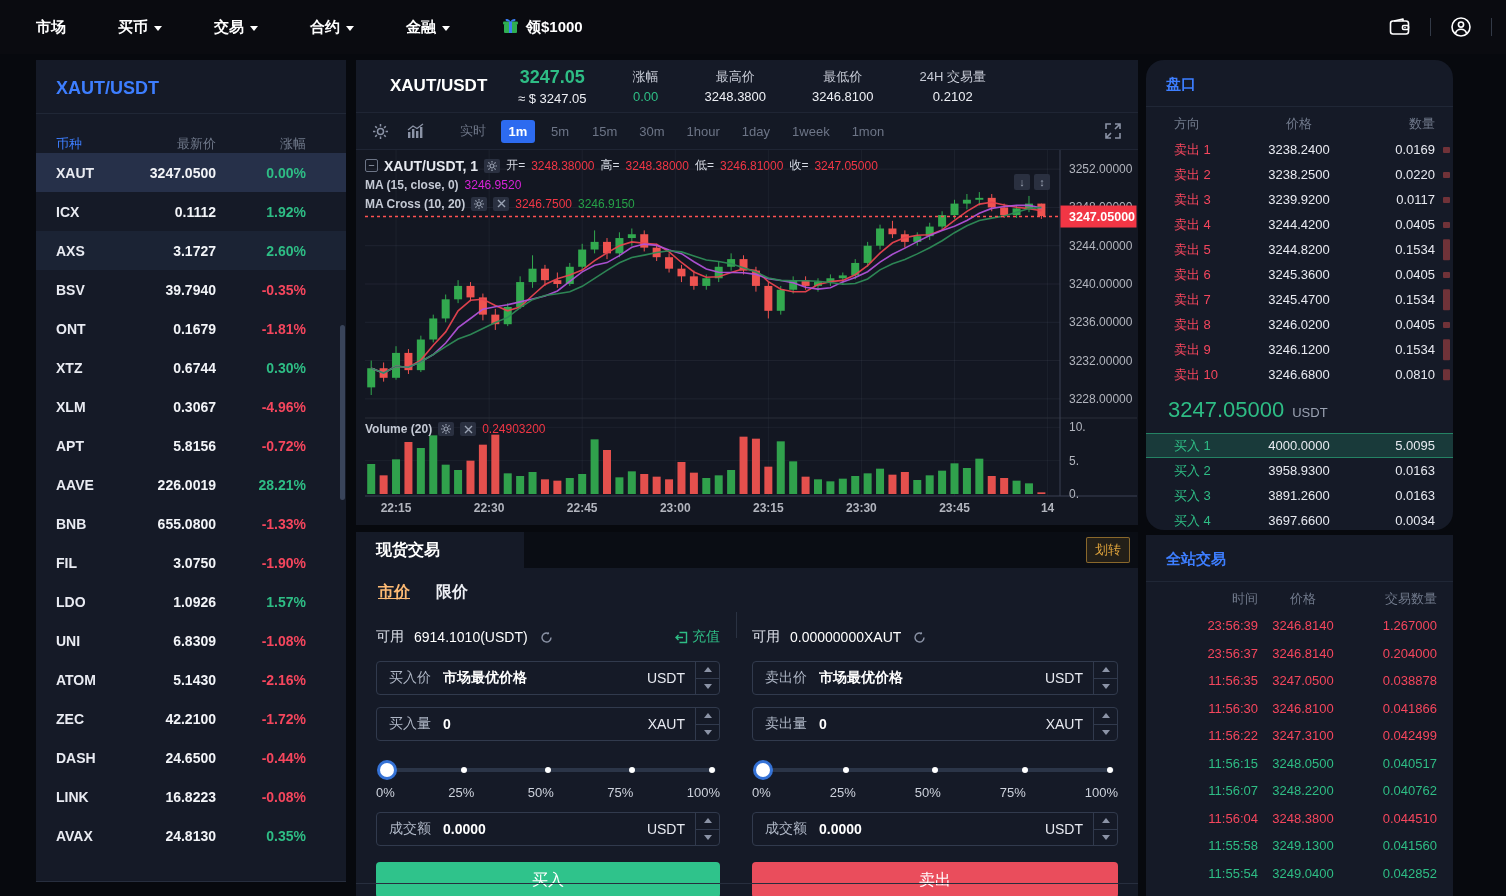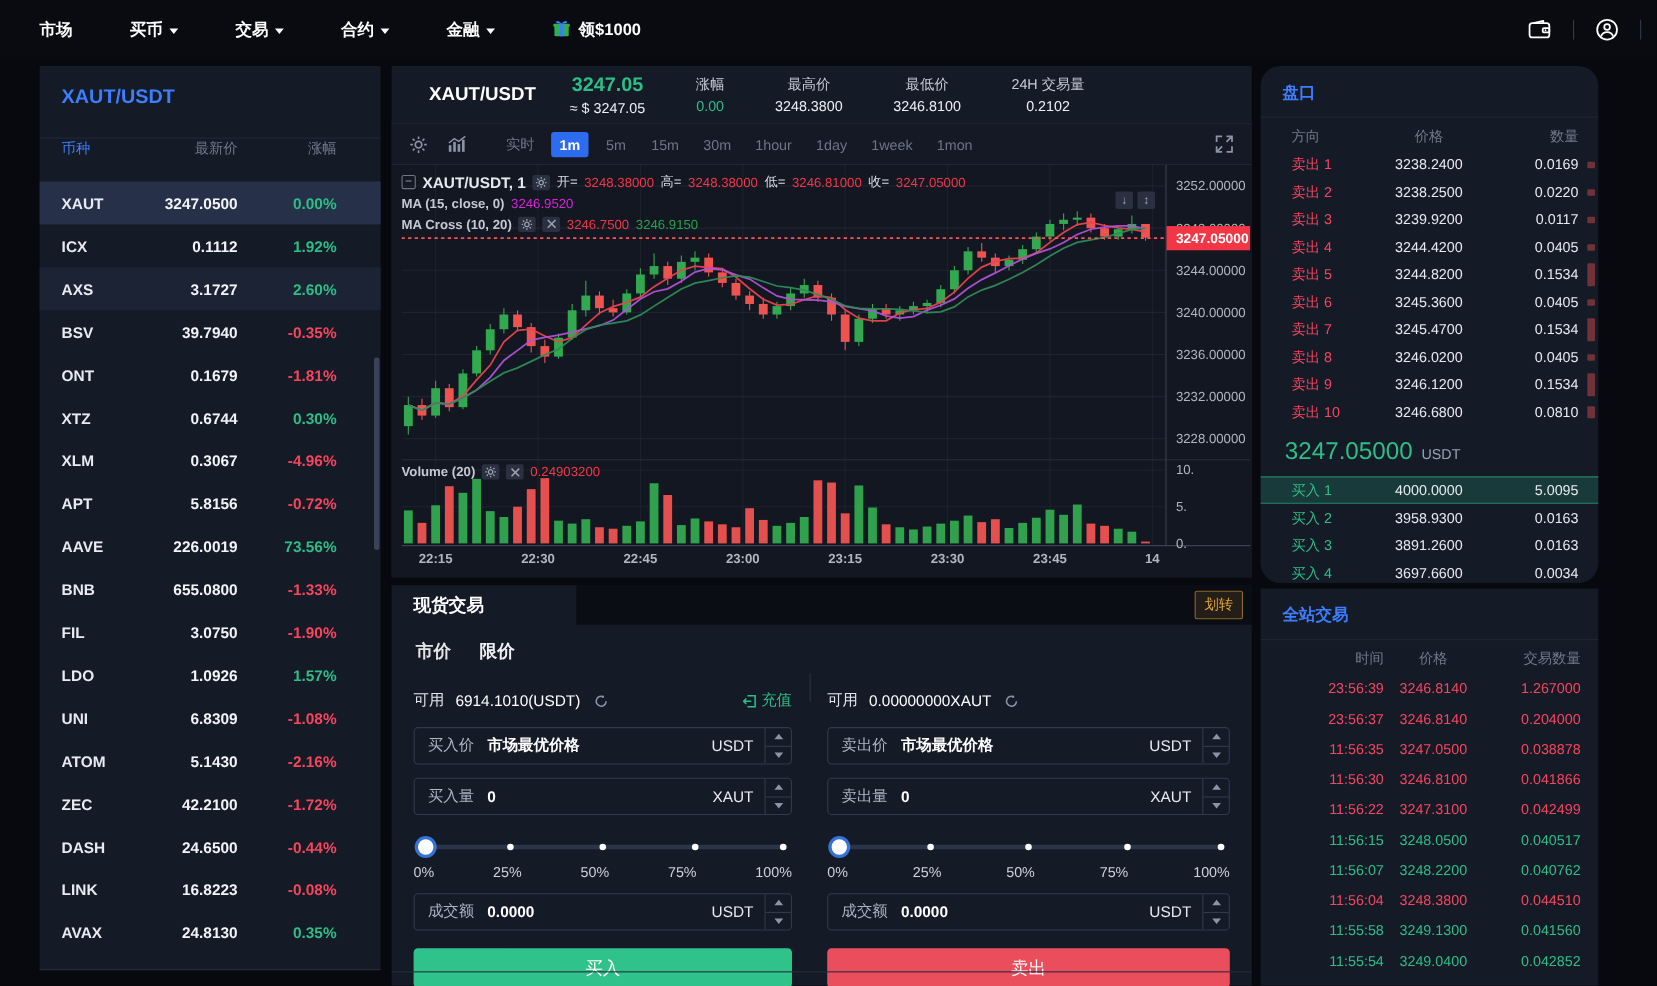--- a/index.html
+++ b/index.html
@@ -20,21 +20,21 @@
   
   .panel { position:absolute; background:#151a27; }
   #left-panel   { left:36px;  top:60px; width:310px; height:822px; border-bottom:1px solid #272e3e; }
   #chart-panel  { left:356px; top:60px; width:782px; height:465px; }
   #spot-panel   { left:356px; top:532px; width:782px; height:364px; }
   #book-panel   { left:1146px; top:60px; width:307px; height:470px;border-radius:18px; }
   #trades-panel { left:1146px; top:535px; width:307px; height:361px; }
 
   
   .side-title { color:#3d7eff; font-size:18px; font-weight:700; padding:18px 0 14px 20px; }
-  .side-head { display:flex; align-items:flex-start; height:40px; font-size:13px; color:#70798b; border-top:1px solid #202736;margin-top:12px; }
+  .side-head { display:flex; align-items:flex-end; height:40px; font-size:13px; color:#70798b; border-top:1px solid #202736; }
   .c-sym { flex:1; padding-left:20px; }
   .c-price { width:120px; text-align:right; }
   .c-chg { width:90px; text-align:right; padding-right:0; }
   .side-head .c-sym { color:#3d7eff; }
   .side-rows { position:relative; }
   .coin-row { display:flex; align-items:center; height:39px; font-size:14px; cursor:pointer; }
   .coin-row.sel { background:#263049; }
   .coin-row.hov { background:#1b2334; }
   .coin-row .c-sym { color:#e9ebf2; font-weight:700; }
   .coin-row .c-price { color:#f2f4f8; font-weight:700; }
@@ -93,21 +93,21 @@
   .tr-head .tr-c1 { padding-right:0; }
   .tr-row { display:flex; align-items:center; height:27.5px; font-size:13px; }
 
   
   .spot-head { display:flex; align-items:stretch; height:36px; }
   .spot-tab { display:flex; align-items:center; padding:0 2px 0 20px; font-size:16px; font-weight:700; color:#fff; width:168px; }
   .spot-strip { flex:1; background:#0a0d14; display:flex; align-items:center; justify-content:flex-end; padding-right:8px; }
   .transfer-btn { color:#e0a43c; background:rgba(224,164,60,.12); border:1px solid rgba(224,164,60,.55); font-size:13px; padding:3px 8px; border-radius:2px; cursor:pointer; }
   .ord-tabs { display:flex; gap:26px; padding:14px 0 0 22px; font-size:16px; font-weight:700; }
   .ord-tab { color:#eef0f5; cursor:pointer; }
-  .ord-tab.active { color:#e5e5e5; }
+  .ord-tab.active { color:#fdba74;text-decoration:underline; }
   .spot-cols { display:flex; padding:0 20px; gap:32px; margin-top:14px; }
   .col-buy { width:344px; } .col-sell { width:366px; border-left:0; }
   .avail-row { display:flex; align-items:center; height:24px; font-size:14px; }
   .avail-lab { color:#dfe3ec; margin-right:10px; }
   .avail-val { color:#fff; }
   .refresh { margin-left:12px; display:flex; cursor:pointer; }
   .deposit { margin-left:auto; color:#2ebd85; font-size:14px; display:flex; align-items:center; gap:4px; cursor:pointer; }
   .col-div { position:absolute; left:736px; top:612px; height:26px; width:1px; background:#2a3242; }
   .inp { display:flex; align-items:center; height:34px; border:1px solid #313a4d; border-radius:4px; margin-top:12px; padding-left:12px; background:transparent; }
   .inp-lab { color:#aeb6c5; font-size:14px; margin-right:12px; white-space:nowrap; }
@@ -232,21 +232,21 @@
         <span class="c-chg down">-4.96%</span>
       </div>
       <div class="coin-row side-pad-r">
         <span class="c-sym">APT</span>
         <span class="c-price">5.8156</span>
         <span class="c-chg down">-0.72%</span>
       </div>
       <div class="coin-row side-pad-r">
         <span class="c-sym">AAVE</span>
         <span class="c-price">226.0019</span>
-        <span class="c-chg up">73.56%</span>
+        <span class="c-chg up">28.21%</span>
       </div>
       <div class="coin-row side-pad-r">
         <span class="c-sym">BNB</span>
         <span class="c-price">655.0800</span>
         <span class="c-chg down">-1.33%</span>
       </div>
       <div class="coin-row side-pad-r">
         <span class="c-sym">FIL</span>
         <span class="c-price">3.0750</span>
         <span class="c-chg down">-1.90%</span>

